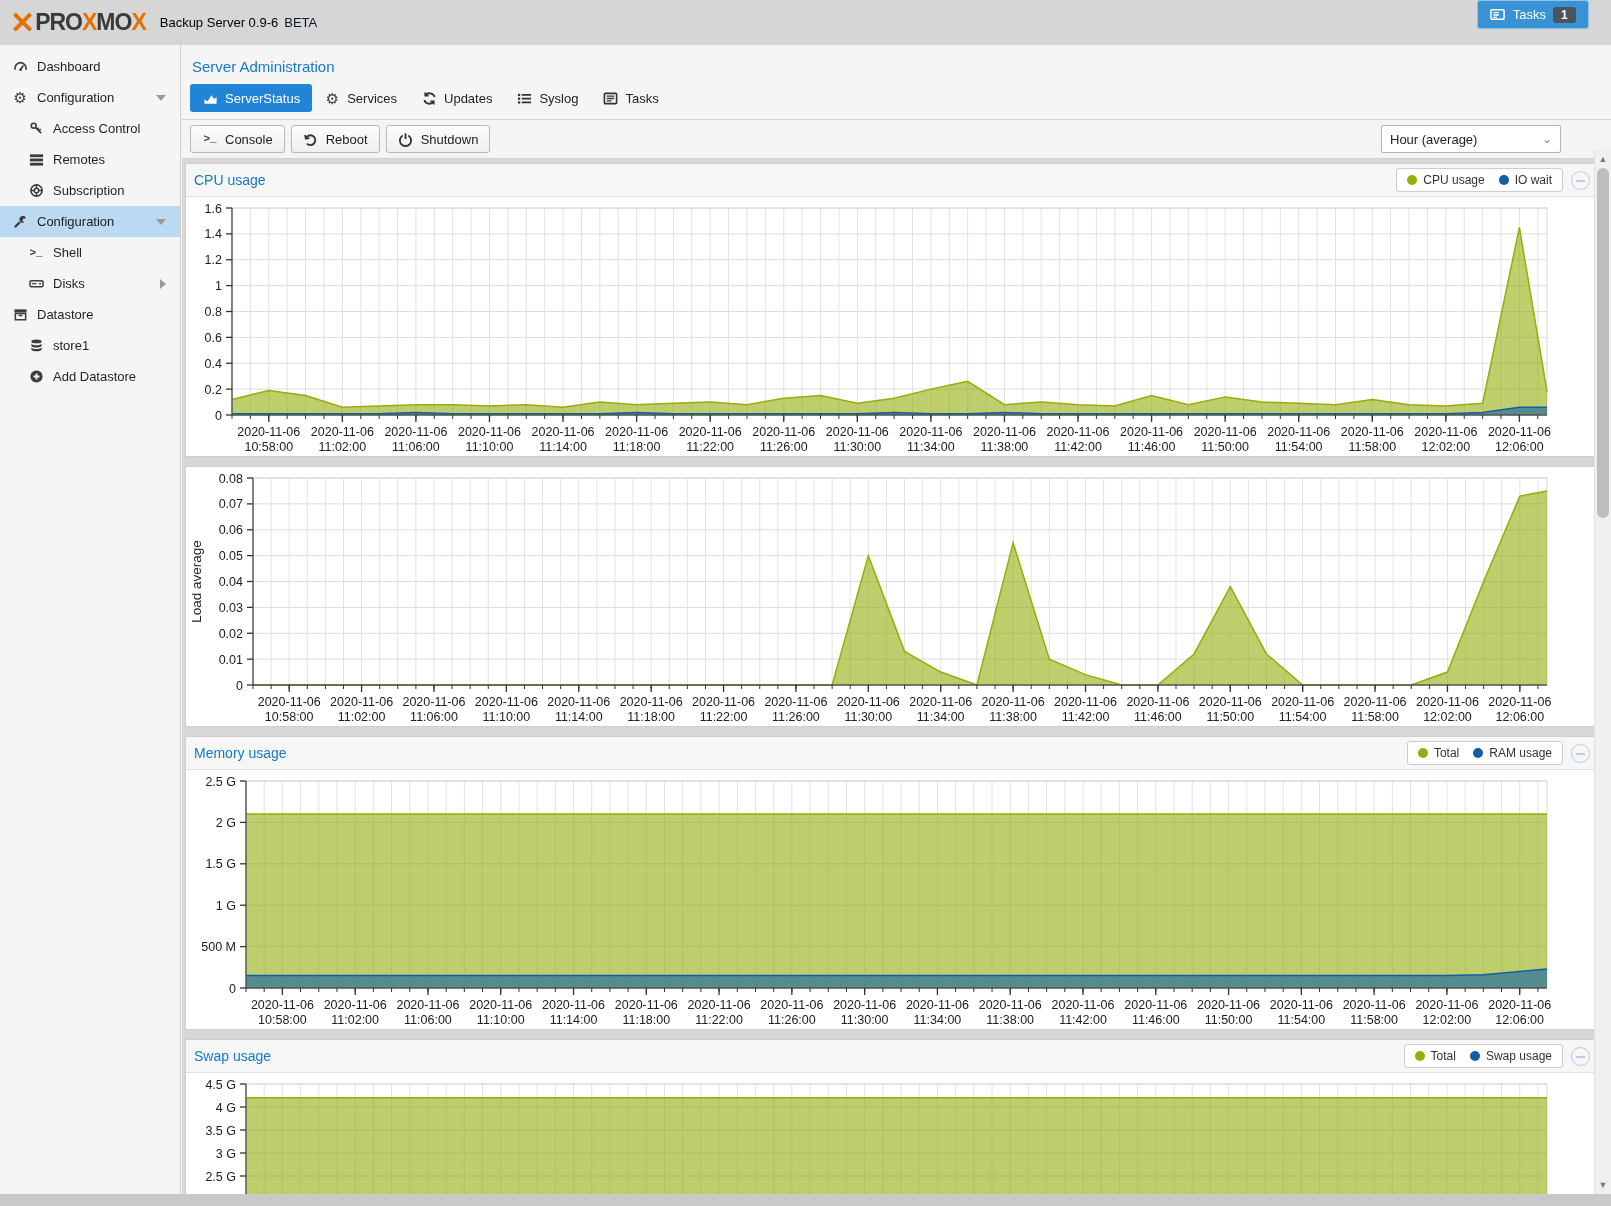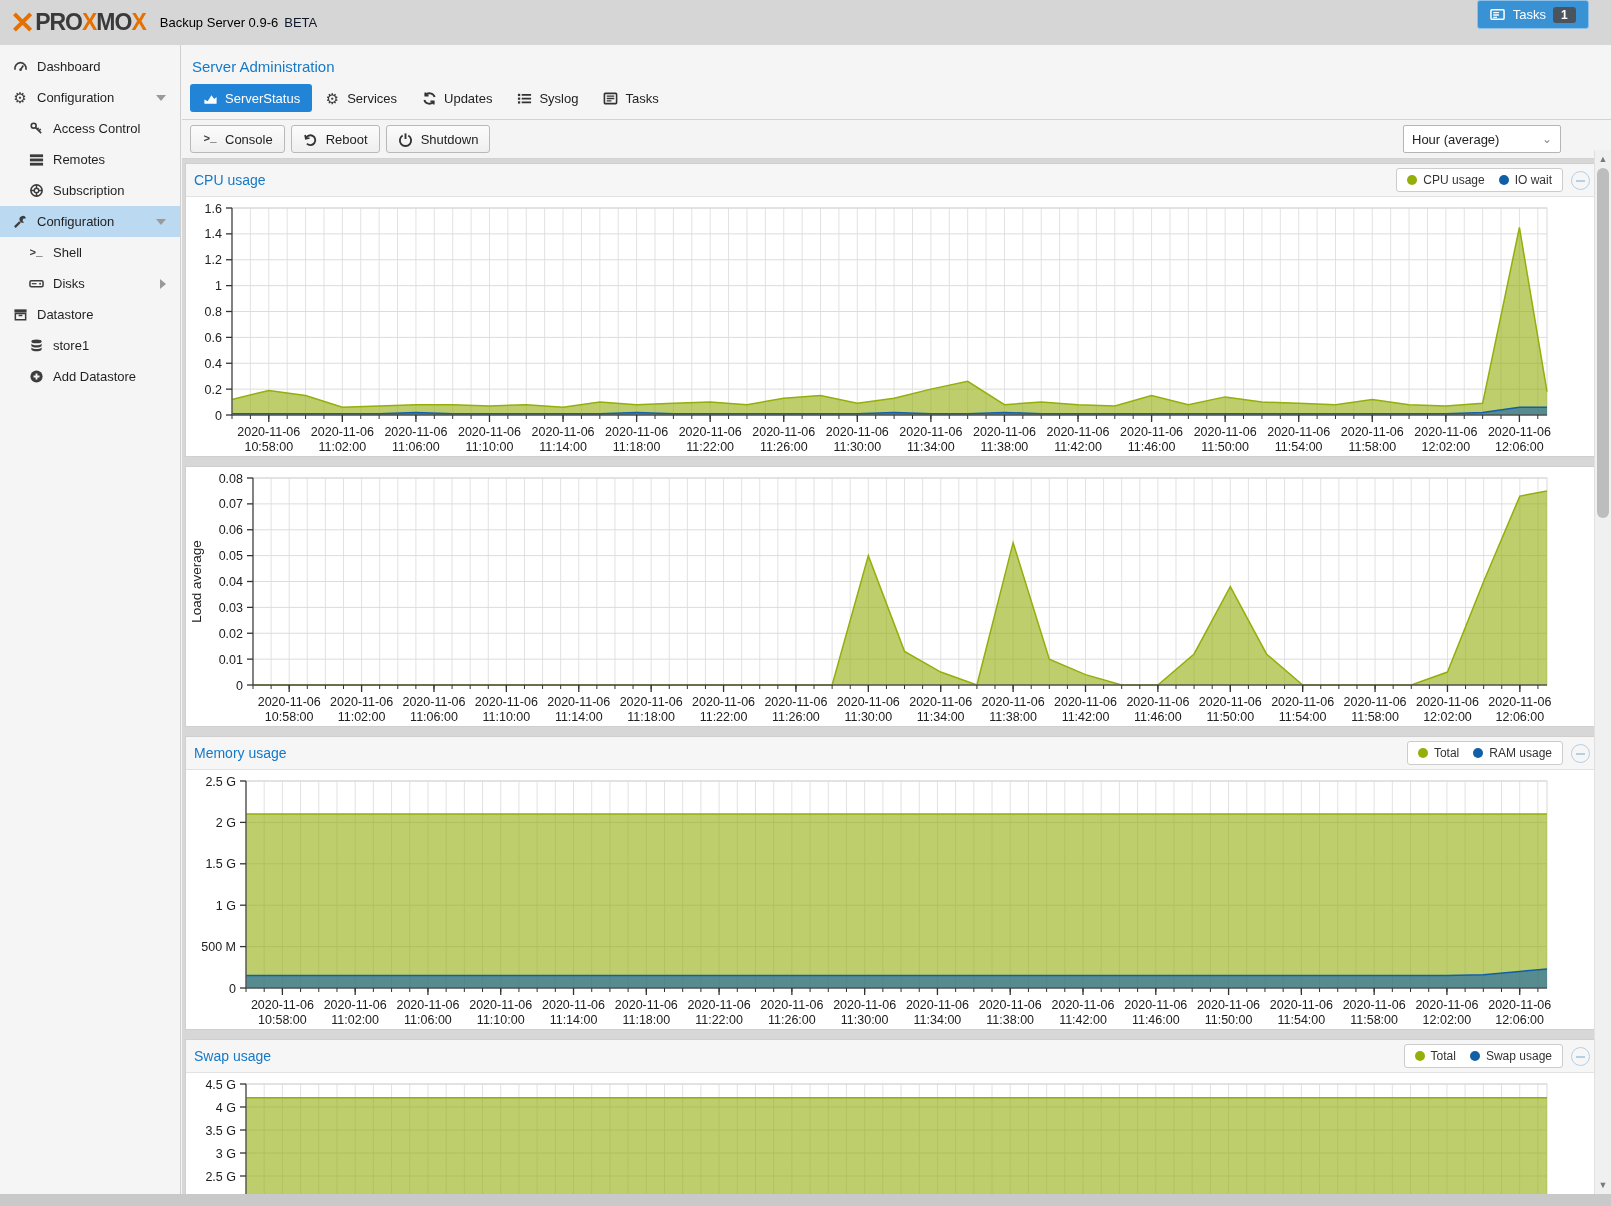--- a/index.html
+++ b/index.html
@@ -38,21 +38,21 @@
   .term-gly { font-family:"Liberation Mono", monospace; font-size:11px; font-weight:bold; color:#3c3c3c; }
 
   
   .main { position:absolute; top:45px; left:182px; right:0; bottom:6px; display:flex; flex-direction:column; background:#f5f5f5; }
   .pgtitle { padding:13px 10px 9px 10px; font-size:15px; color:#1579c8; }
   .tabrow { padding:0 8px 7px 8px; display:flex; align-items:center; }
   .tab { display:inline-flex; align-items:center; gap:7px; padding:6px 12px; font-size:13px; color:#222; border-radius:3px; cursor:pointer; }
   .tab.active { background:#2284d7; color:#fff; }
   .toolrow { border-top:1px solid #d2d2d2; border-bottom:1px solid #d2d2d2; background:#f4f4f4; padding:5px 8px; display:flex; align-items:center; gap:6px; }
   .tbtn { display:inline-flex; align-items:center; gap:7px; padding:5px 11px; font-size:13px; color:#222; background:linear-gradient(#fcfcfc,#efefef); border:1px solid #b9b9b9; border-radius:3px; cursor:pointer; }
-  .combo { margin-left:auto; margin-right:42px; width:158px; height:28px; background:#fff; border:1px solid #b5b5b5; border-radius:2px; display:flex; align-items:center; padding:0 8px; font-size:13px; color:#222; cursor:pointer; }
+  .combo { margin-left:auto; margin-right:42px; width:180px; height:28px; background:#fff; border:1px solid #b5b5b5; border-radius:2px; display:flex; align-items:center; padding:0 8px; font-size:13px; color:#222; cursor:pointer; }
   .combo .cchev { margin-left:auto; color:#8a8a8a; font-size:12px; }
 
   
   .panels { flex:1; background:#d7d7d7; padding:4px 12px 16px 3px; overflow:hidden; position:relative; }
   .panel { background:#fff; border:1px solid #cfcfcf; margin-bottom:9px; }
   .phead { background:#f6f6f6; border-bottom:1px solid #e2e2e2; display:flex; align-items:center; padding:5px 8px; height:33px; }
   .ptitle { font-size:14px; color:#1579c8; }
   .legend { margin-left:auto; display:flex; align-items:center; gap:14px; background:#fff; border:1px solid #ccc; border-radius:3px; padding:3px 10px; height:24px; }
   .leg-entry { display:inline-flex; align-items:center; gap:6px; font-size:12px; color:#333; }
   .dot { width:10px; height:10px; border-radius:50%; display:inline-block; }

